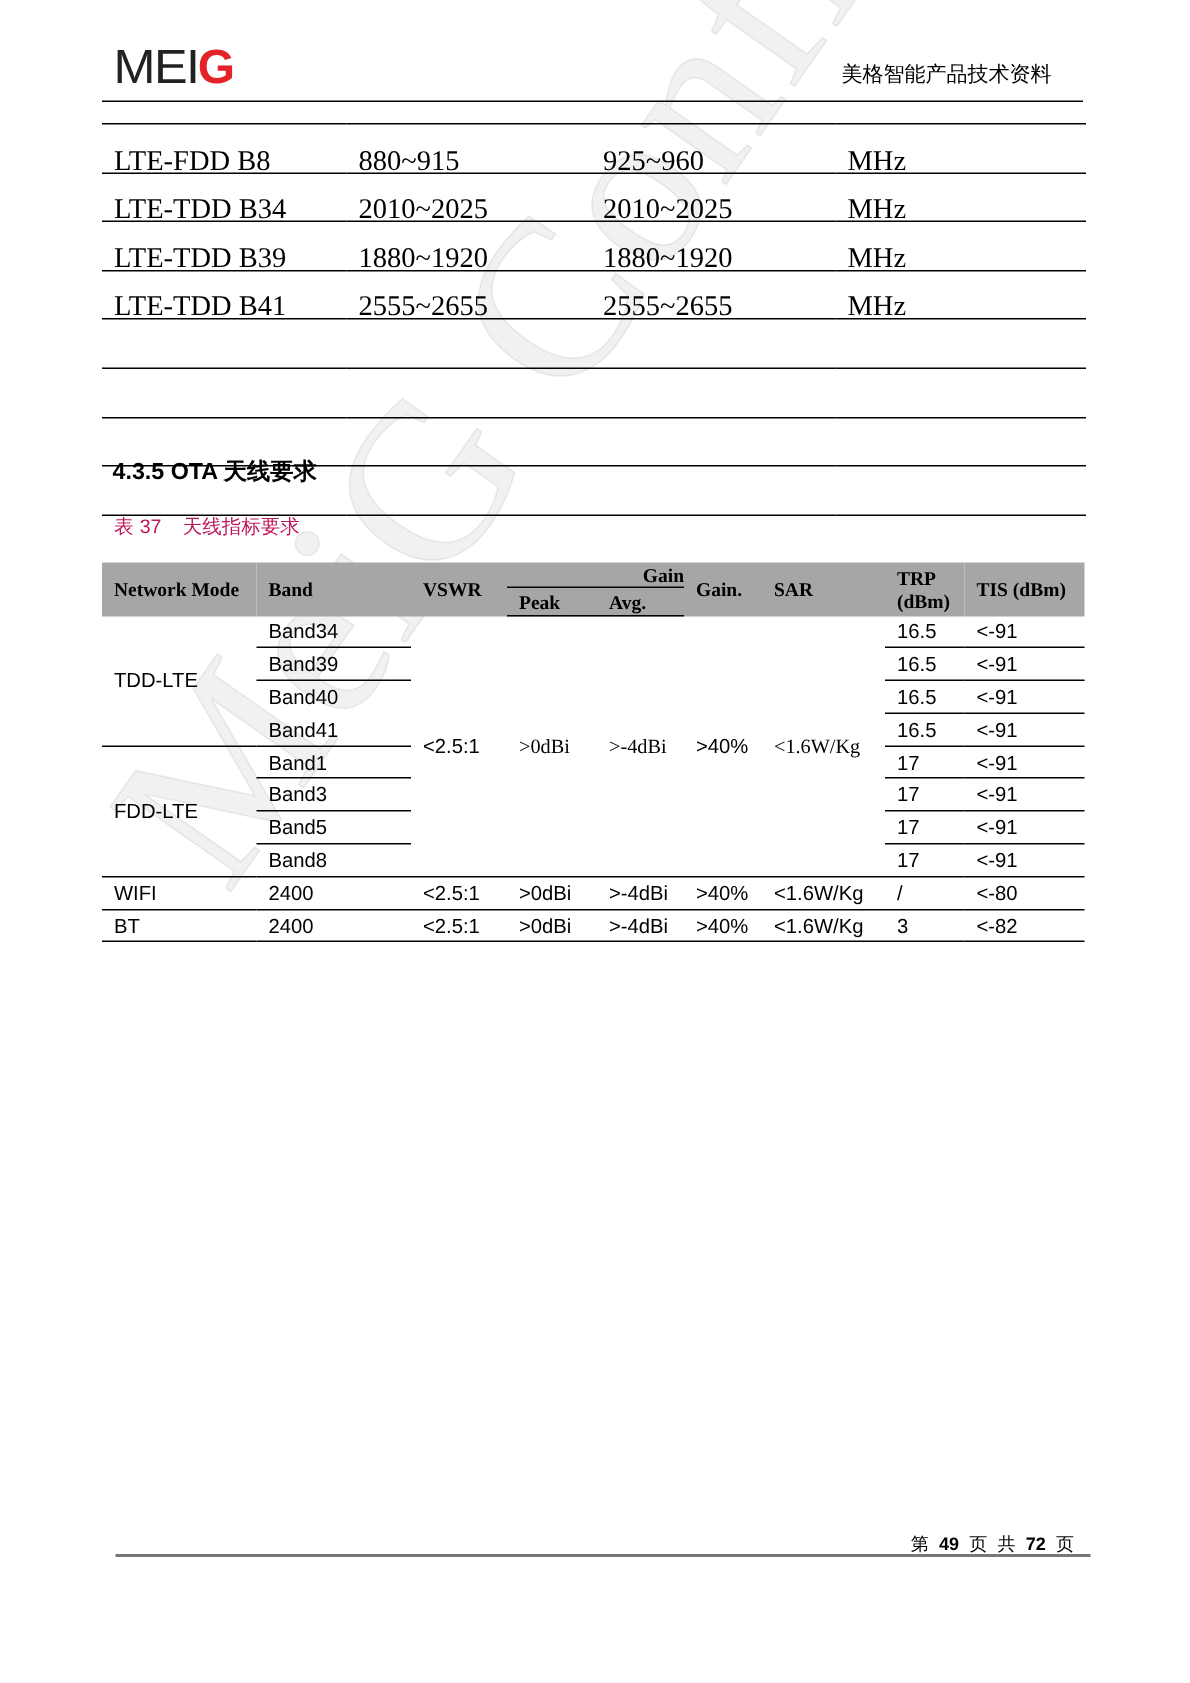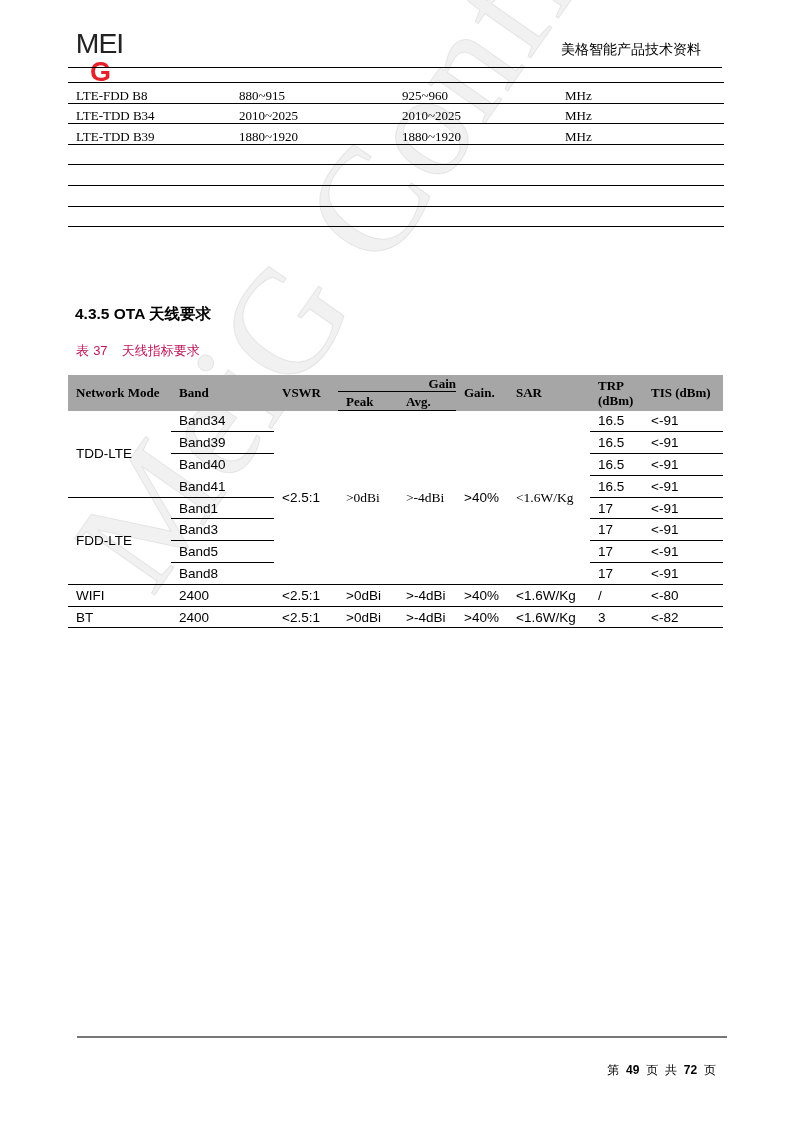--- a/index.html
+++ b/index.html
@@ -2,30 +2,30 @@
 <html><head>
   <meta charset="utf-8">
   <style>
     html, body { margin: 0; padding: 0; background: #ffffff; }
     body { width: 793px; height: 1122px; position: relative; overflow: hidden;
       font-family: "Liberation Serif", serif; color: #000; }
     .page { position: absolute; left: 0; top: 0; width: 793px; height: 1122px; }
 
     
     .logo { position: absolute; left: 77px; top: 30px; height: 28px; display: flex; align-items: center;
-      font-family: "Liberation Sans", sans-serif; font-size: 27px; letter-spacing: -1px; line-height: 28px; flex-direction: column; }
+      font-family: "Liberation Sans", sans-serif; font-size: 32px; letter-spacing: -1px; line-height: 28px; }
     .logo .mei { color: #222; font-weight: 400; transform: scaleX(1.05); }
     .logo .g { color: #e4222a; font-weight: 700; margin-left: 1px; }
     .header-title { position: absolute; right: 92px; top: 41px; font-family: Liberation Mono, monospace;
       font-size: 14px; color: #000000; }
     .header-rule { position: absolute; left: 68px; top: 67px; width: 654px; height: 0; border-top: 1px solid #000; }
 
     
     .freq { position: absolute; left: 68px; top: 82px; width: 656px; border-collapse: collapse; }
-    .freq td { font-size: 13px; height: 19.6px; padding: 0 0 0 8px; border-bottom: 1px solid #000; vertical-align: bottom; line-height: 15px; }
+    .freq td { font-size: 19px; height: 19.6px; padding: 12px 0 0 8px; border-bottom: 1px solid #000; vertical-align: bottom; line-height: 15px; }
     .freq tr:first-child td { border-top: 1.5px solid #000; }
     .freq td.c0 { width: 155px; }
     .freq td.c1 { width: 155px; }
     .freq td.c2 { width: 155px; }
     .freq .empty td { height: 19.6px; }
 
     
     .section-title { position: absolute; left: 75px; top: 304px; font-size: 15.5px; font-weight: 700;
       font-family: "Liberation Sans", sans-serif; }
     .section-title .cn { font-family: Liberation Sans, sans-serif; font-weight: 700; }
@@ -38,21 +38,21 @@
       text-align: left; padding: 0 0 0 8px; line-height: 15px; vertical-align: middle; }
     .ota thead tr:last-child th { border-bottom: 1.5px solid #000; }
     .ota td { font-family: "Liberation Sans", sans-serif; font-size: 13.5px; padding: 0 0 0 8px; height: 20.8px;
       line-height: 15px; vertical-align: middle; }
     .ota td.serif { font-family: "Liberation Serif", serif; }
     .ota .gain-top { border-bottom: 1px solid #000; text-align: right; }
     .bb { border-bottom: 1px solid #000; }
     .bbt { border-bottom: 1.5px solid #000; }
 
     
-    .footer-page { position: absolute; right: 77px; top: 1062px; font-size: 12px; font-family: "DejaVu Sans", sans-serif; word-spacing: 3px; }
+    .footer-page { position: absolute; right: 77px; top: 1021px; font-size: 12px; font-family: "DejaVu Sans", sans-serif; word-spacing: 3px; }
     .footer-page b { font-family: "Liberation Sans", sans-serif; font-weight: 700; }
     .footer-rule { position: absolute; left: 77px; top: 1036px; width: 650px; height: 2px; background: #777; }
 
     
     .watermark { position: absolute; left: 40px; top: 520px; font-family: "Liberation Serif", serif;
       font-size: 150px; color: rgba(190,190,190,0.22); transform: rotate(-55deg); transform-origin: 0 0;
       white-space: nowrap; pointer-events: none; letter-spacing: 2px;
       -webkit-text-stroke: 1px rgba(180,180,180,0.25); }
   </style>
 </head>
@@ -80,20 +80,26 @@
       <tr>
         <td>LTE-TDD B34</td>
         <td>2010~2025</td>
         <td>2010~2025</td>
         <td>MHz</td>
       </tr>
       <tr>
         <td>LTE-TDD B39</td>
         <td>1880~1920</td>
         <td>1880~1920</td>
+        <td>MHz</td>
+      </tr>
+      <tr>
+        <td>LTE-TDD B41</td>
+        <td>2555~2655</td>
+        <td>2555~2655</td>
         <td>MHz</td>
       </tr>
       <tr class="empty">
           <td colspan="4"></td>
         </tr>
       <tr class="empty">
           <td colspan="4"></td>
         </tr>
       <tr class="empty">
           <td colspan="4"></td>

